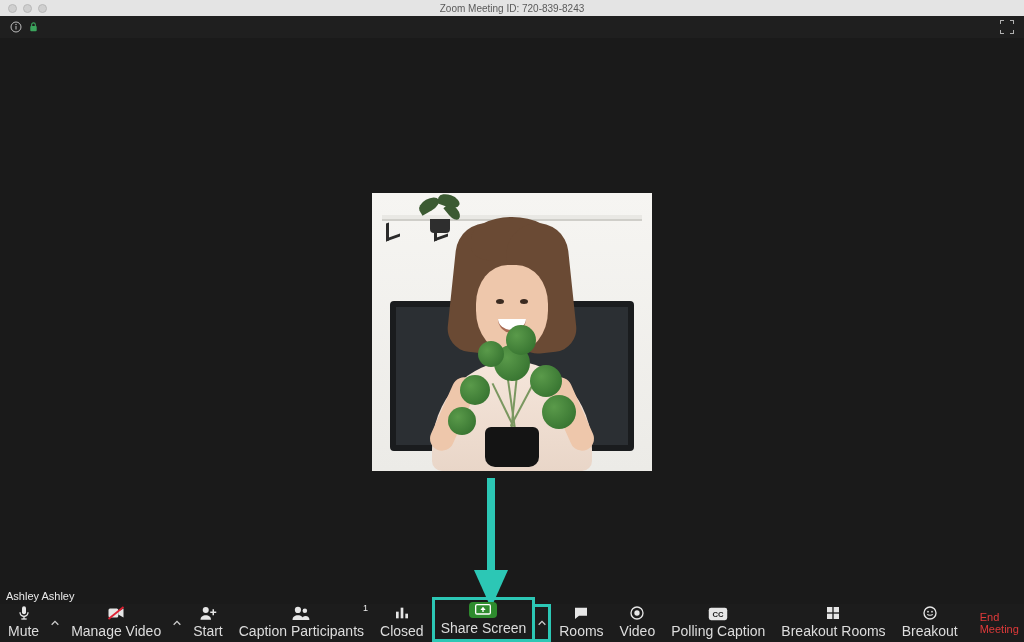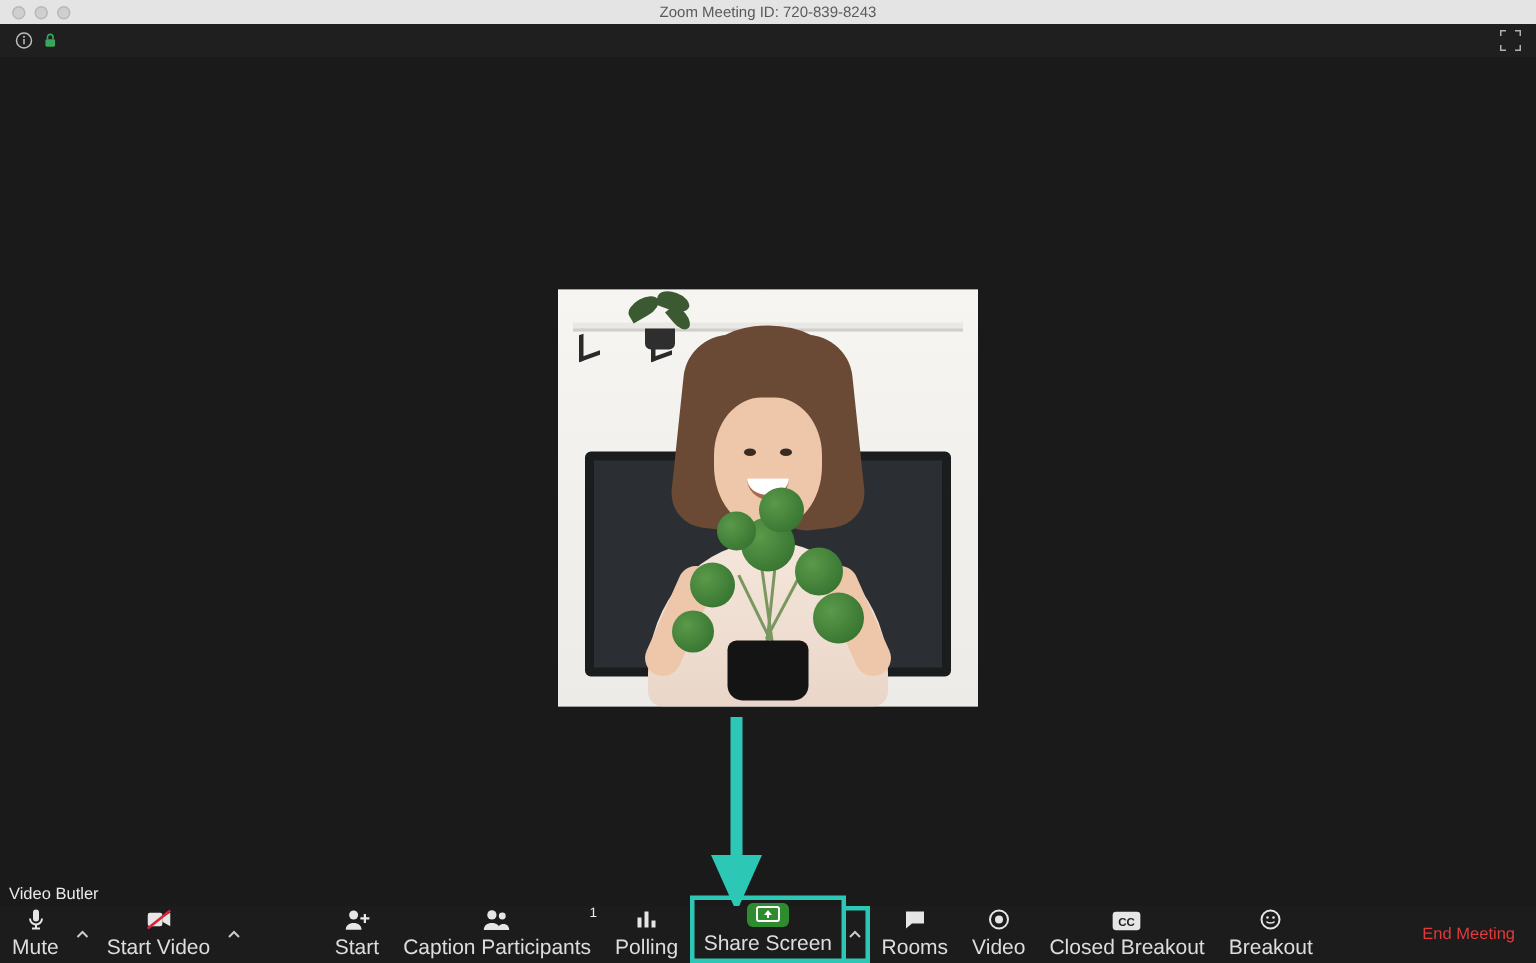--- a/index.html
+++ b/index.html
@@ -146,21 +146,21 @@
     </div>
   </div>
 
   <div class="arrow">
     <svg width="34" height="130" viewBox="0 0 34 130">
       <rect x="13" y="0" width="8" height="92" fill="#2cc7b5"></rect>
       <polygon points="17,130 0,92 34,92" fill="#2cc7b5"></polygon>
     </svg>
   </div>
 
-  <div class="nametag">Video Butler</div>
+  <div class="nametag">Ashley Ashley</div>
 </div>
 
 <div class="toolbar">
 
   <div class="tb-group">
     <div class="tb-btn">
       <svg width="16" height="16" viewBox="0 0 24 24">
           <rect x="9" y="2" width="6" height="12" rx="3" fill="#e6e6e6"></rect>
           <path d="M6 11a6 6 0 0 0 12 0" fill="none" stroke="#e6e6e6" stroke-width="2"></path>
           <line x1="12" y1="17" x2="12" y2="21" stroke="#e6e6e6" stroke-width="2"></line>
@@ -173,21 +173,21 @@
           <polyline points="2,8 6,4 10,8" fill="none" stroke="#ccc" stroke-width="1.6"></polyline>
         </svg>
     </div>
 
     <div class="tb-btn">
       <svg width="18" height="16" viewBox="0 0 24 20">
           <rect x="2" y="4" width="13" height="12" rx="2" fill="#e6e6e6"></rect>
           <polygon points="15,8 22,4 22,16 15,12" fill="#e6e6e6"></polygon>
           <line x1="2" y1="18" x2="22" y2="2" stroke="#d23" stroke-width="2.4"></line>
         </svg>
-      <span class="lbl">Start Video</span>
+      <span class="lbl">Manage Video</span>
     </div>
     <div class="caret">
       <svg viewBox="0 0 12 12">
           <polyline points="2,8 6,4 10,8" fill="none" stroke="#ccc" stroke-width="1.6"></polyline>
         </svg>
     </div>
   </div>
 
   <div class="spacer"></div>
 
@@ -212,21 +212,21 @@
         </svg>
       <span class="lbl">Caption Participants</span>
     </div>
 
     <div class="tb-btn">
       <svg width="16" height="16" viewBox="0 0 24 24">
           <rect x="3" y="10" width="4" height="10" fill="#e6e6e6"></rect>
           <rect x="10" y="4" width="4" height="16" fill="#e6e6e6"></rect>
           <rect x="17" y="13" width="4" height="7" fill="#e6e6e6"></rect>
         </svg>
-      <span class="lbl">Polling</span>
+      <span class="lbl">Closed</span>
     </div>
 
     <div class="tb-btn share-box" style="padding:2px 6px 3px;text-align:center;">
       <div class="share-inner">
         <svg width="16" height="12" viewBox="0 0 24 18">
             <rect x="1" y="1" width="22" height="14" rx="2" fill="none" stroke="#fff" stroke-width="2"></rect>
             <polygon points="12,4 8,9 11,9 11,12 13,12 13,9 16,9" fill="#fff"></polygon>
           </svg>
       </div>
       <span class="lbl">Share Screen</span>
@@ -250,23 +250,32 @@
           <circle cx="12" cy="12" r="4" fill="#e6e6e6"></circle>
         </svg>
       <span class="lbl">Video</span>
     </div>
 
     <div class="tb-btn">
       <svg width="20" height="14" viewBox="0 0 26 18">
           <rect x="1" y="1" width="24" height="16" rx="3" fill="#e6e6e6"></rect>
           <text x="13" y="13" text-anchor="middle" font-size="10" font-weight="bold" fill="#1c1c1c">CC</text>
         </svg>
-      <span class="lbl">Closed Breakout</span>
-    </div>
-
+      <span class="lbl">Polling Caption</span>
+    </div>
+
+    <div class="tb-btn">
+      <svg width="16" height="16" viewBox="0 0 24 24">
+          <rect x="3" y="3" width="8" height="8" fill="#e6e6e6"></rect>
+          <rect x="13" y="3" width="8" height="8" fill="#e6e6e6"></rect>
+          <rect x="3" y="13" width="8" height="8" fill="#e6e6e6"></rect>
+          <rect x="13" y="13" width="8" height="8" fill="#e6e6e6"></rect>
+        </svg>
+      <span class="lbl">Breakout Rooms</span>
+    </div>
 
     <div class="tb-btn">
       <svg width="16" height="16" viewBox="0 0 24 24">
           <circle cx="12" cy="12" r="9" fill="none" stroke="#e6e6e6" stroke-width="2"></circle>
           <circle cx="9" cy="10" r="1.3" fill="#e6e6e6"></circle>
           <circle cx="15" cy="10" r="1.3" fill="#e6e6e6"></circle>
           <path d="M8 14c1 2 7 2 8 0" fill="none" stroke="#e6e6e6" stroke-width="1.6"></path>
         </svg>
       <span class="lbl">Breakout</span>
     </div>

